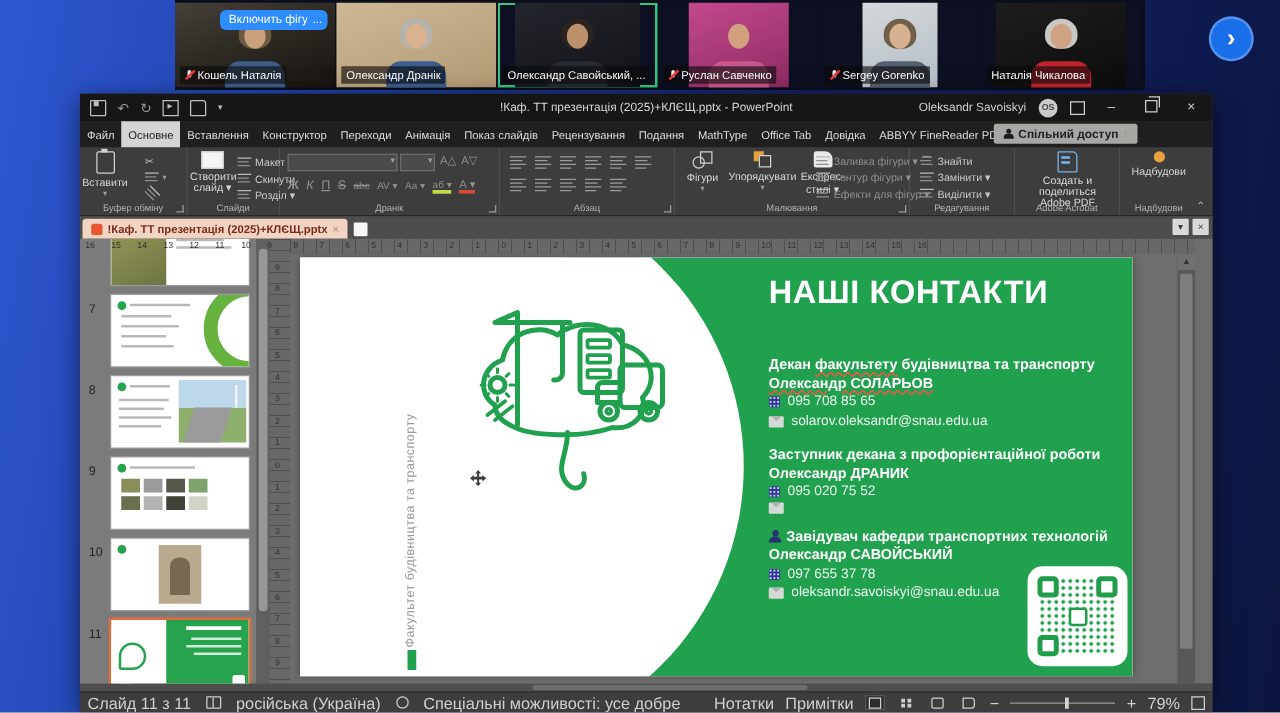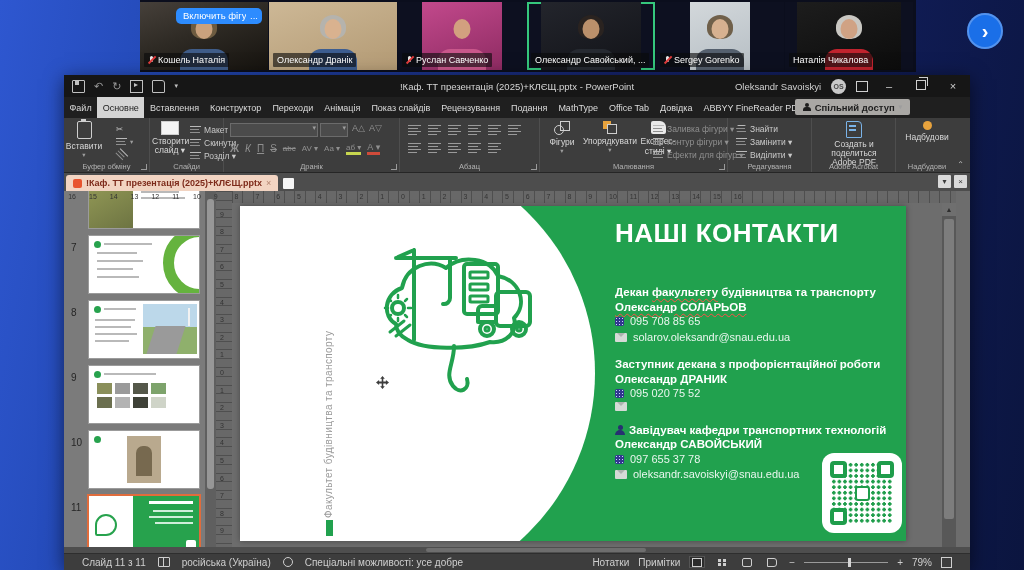--- a/index.html
+++ b/index.html
@@ -140,21 +140,21 @@
   .ic-person::before{content:"";position:absolute;left:2.5px;top:0;width:5px;height:5px;border-radius:50%;background:#273071;}
   .ic-person::after{content:"";position:absolute;left:0;top:5.5px;width:10px;height:5px;border-radius:5px 5px 0 0;background:#273071;}
   .qr{position:absolute;left:582px;top:247px;width:80px;height:80px;background:#fff;border-radius:12px;}
   .qrpat{position:absolute;inset:9px;background-image:radial-gradient(#1f9d4b 1.5px,transparent 1.7px);background-size:5.6px 5.6px;}
   .qf{position:absolute;width:17px;height:17px;border:4px solid #1f9d4b;border-radius:4px;background:#fff;box-sizing:border-box;}
   .qc{position:absolute;left:33px;top:33px;width:15px;height:15px;background:#fff;border:2px solid #1f9d4b;border-radius:3px;box-sizing:border-box;}
   .mcursor{position:absolute;left:136px;top:170px;width:13px;height:13px;}
   
   .hscrollband{height:6px;background:#4e4e4e;flex:none;position:relative;}
   .hscrollband .thumb{position:absolute;left:40%;top:1px;width:220px;height:4px;background:#6e6e6e;border-radius:2px;}
-  .statusbar{height:16px;background:#3d3d3d;border-top:1px solid #2e2e2e;display:flex;align-items:center;color:#cfcfcf;font-size:10px;flex:none;padding:0 18px;gap:12px;}
+  .statusbar{height:16px;background:#3d3d3d;border-top:1px solid #2e2e2e;display:flex;align-items:center;color:#cfcfcf;font-size:13px;flex:none;padding:0 6px;gap:12px;}
   .st-ic-book{width:10px;height:8px;border:1.1px solid #cfcfcf;border-radius:1px;position:relative;}
   .st-ic-book::after{content:"";position:absolute;left:4px;top:0;bottom:0;width:1px;background:#cfcfcf;}
   .st-ic-acc{width:8px;height:8px;border:1.1px solid #cfcfcf;border-radius:50%;}
   .st-right{margin-left:auto;display:flex;align-items:center;gap:9px;}
   .viewbtn{width:16px;height:12px;display:flex;align-items:center;justify-content:center;}
   .viewbtn.on{background:#2c2c2c;box-shadow:inset 0 0 0 1px #555;}
   .vb-ic{width:8px;height:7px;border:1px solid #cfcfcf;}
   .vb-grid{width:8px;height:7px;background:
     linear-gradient(#cfcfcf 0 0) 0 0/3px 3px no-repeat,linear-gradient(#cfcfcf 0 0) 5px 0/3px 3px no-repeat,
     linear-gradient(#cfcfcf 0 0) 0 4px/3px 3px no-repeat,linear-gradient(#cfcfcf 0 0) 5px 4px/3px 3px no-repeat;}
@@ -184,38 +184,38 @@
       <div class="tile">
         <div class="vid" style="width: 128px; background: linear-gradient(160deg, rgb(205, 184, 150) 0%, rgb(179, 154, 116) 100%);">
           <div class="hair" style="background: rgb(181, 179, 173);"></div>
           <div class="head" style="background: rgb(217, 178, 143);"></div>
           <div class="bodyy" style="background: rgb(60, 93, 144);"></div>
         </div>
         <div class="nlab">
           <span>Олександр Дранік</span>
         </div>
       </div>
-      <div class="tile">
-        <div class="vid" style="width: 80px; background: linear-gradient(160deg, rgb(194, 73, 140) 0%, rgb(142, 43, 98) 100%);">
-          <div class="head" style="background: rgb(210, 160, 127);"></div>
-          <div class="bodyy" style="background: rgb(201, 87, 139);"></div>
-        </div>
-        <div class="nlab">
-          <span class="micoff"></span>
-          <span>Руслан Савченко</span>
-        </div>
-      </div>
       <div class="tile tile-active">
         <div class="vid" style="width: 100px; background: linear-gradient(160deg, rgb(35, 37, 44) 0%, rgb(18, 19, 24) 100%);">
           <div class="hair" style="background: rgb(42, 35, 32);"></div>
           <div class="head" style="background: rgb(187, 144, 107);"></div>
           <div class="bodyy" style="background: rgb(38, 42, 49);"></div>
         </div>
         <div class="nlab">
           <span>Олександр Савойський, ...</span>
+        </div>
+      </div>
+      <div class="tile">
+        <div class="vid" style="width: 80px; background: linear-gradient(160deg, rgb(194, 73, 140) 0%, rgb(142, 43, 98) 100%);">
+          <div class="head" style="background: rgb(210, 160, 127);"></div>
+          <div class="bodyy" style="background: rgb(201, 87, 139);"></div>
+        </div>
+        <div class="nlab">
+          <span class="micoff"></span>
+          <span>Руслан Савченко</span>
         </div>
       </div>
       <div class="tile">
         <div class="vid" style="width: 60px; background: linear-gradient(160deg, rgb(211, 216, 219) 0%, rgb(182, 190, 196) 100%);">
           <div class="hair" style="background: rgb(112, 96, 74);"></div>
           <div class="head" style="background: rgb(215, 177, 144);"></div>
           <div class="bodyy" style="background: rgb(85, 96, 110);"></div>
         </div>
         <div class="nlab">
           <span class="micoff"></span>

